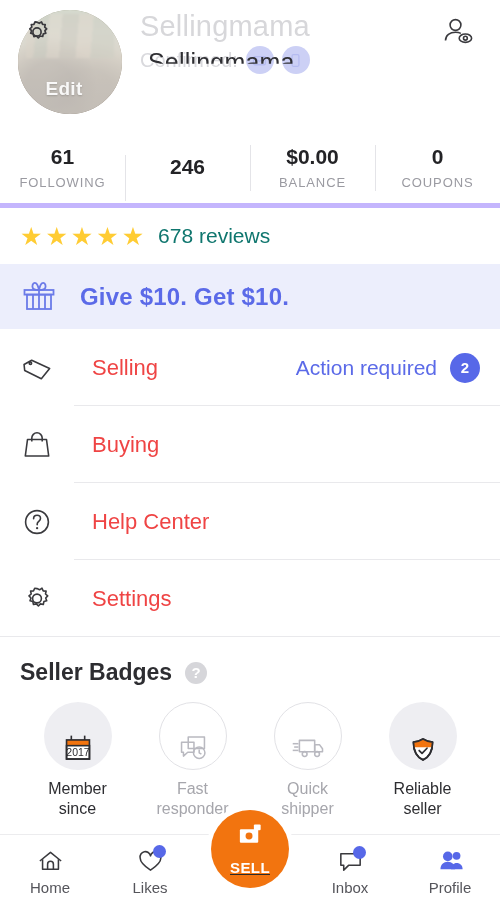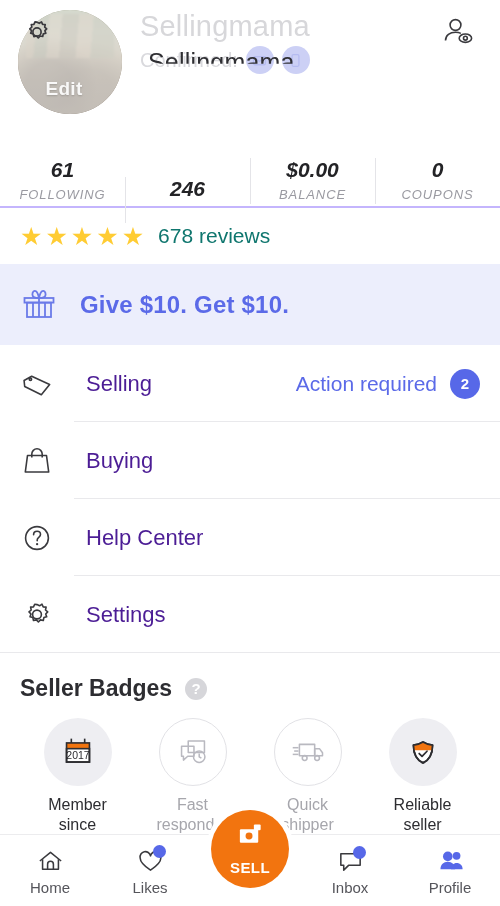--- a/index.html
+++ b/index.html
@@ -106,23 +106,22 @@
   .viewer-icon {
     position:absolute;
     right:24px; top:14px;
     width:36px; height:36px;
   }
 
   
   .stats {
     display:flex;
     height:78px;
-    align-items:flex-end;
-    border-bottom:2px solid #c4b5fd;
-    font-style:italic;
+    align-items:center;
+    border-bottom:5px solid #c4b5fd;
   }
   .stat {
     flex:1 1 0;
     text-align:center;
     position:relative;
     padding:4px 0;
   }
   .stat + .stat:before {
     content:"";
     position:absolute; left:0; top:6px;
@@ -152,21 +151,21 @@
   }
   .stars { display:flex; gap:3px; }
   .star { font-size:25px; line-height:1; color:#FFCC33; }
   .reviews-text { font-size:21px; color:#0f766e; }
 
   
   .referral {
     display:flex;
     align-items:center;
     gap:22px;
-    height:81px;
+    height:65px;
     padding:0 20px;
     background:#eceefc;
   }
   .referral-text {
     font-size:24px;
     font-weight:bold;
     color:#5b6ae8;
     letter-spacing:.2px;
   }
 
@@ -186,22 +185,22 @@
     background:#e9e9ec;
   }
   .menu-row.last .sep { left:0; background:#e9e9ec; }
   .menu-icon {
     width:46px;
     flex:0 0 46px;
     display:flex; align-items:center; justify-content:flex-start;
   }
   .menu-label {
     font-size:22px;
-    color:#4c1d95;
-    margin-left:20px;
+    color:#ef4444;
+    margin-left:26px;
     flex:1 1 auto;
   }
   .menu-right {
     display:flex;
     align-items:center;
     gap:13px;
   }
   .action-text {
     font-size:21px;
     color:#5b6ae8;
@@ -242,21 +241,21 @@
   .badge-item {
     flex:1 1 0;
     display:flex;
     flex-direction:column;
     align-items:center;
   }
   .badge-circle {
     width:68px; height:68px;
     border-radius:50%;
     background:#eeeef2;
-    display:flex; align-items:center; justify-content:center;
+    display:flex; align-items:flex-end; justify-content:center;
   }
   .badge-circle.inactive {
     background:#ffffff;
     border:1px solid #e2e2e6;
   }
   .badge-label {
     font-size:16px;
     color:#2d2d31;
     margin-top:10px;
   }
@@ -306,20 +305,21 @@
     transform:translateX(-50%);
     width:78px; height:78px;
     border-radius:50%;
     background:#f2740f;
     display:flex;
     flex-direction:column;
     align-items:center;
     justify-content:center;
     z-index:30;
     box-shadow:0 0 0 5px #ffffff;
+    text-decoration:underline;
   }
   .sell-label {
     font-size:15px;
     font-weight:bold;
     color:#ffffff;
     margin-top:3px;
     letter-spacing:.4px;
   }
 </style>
 </head>

